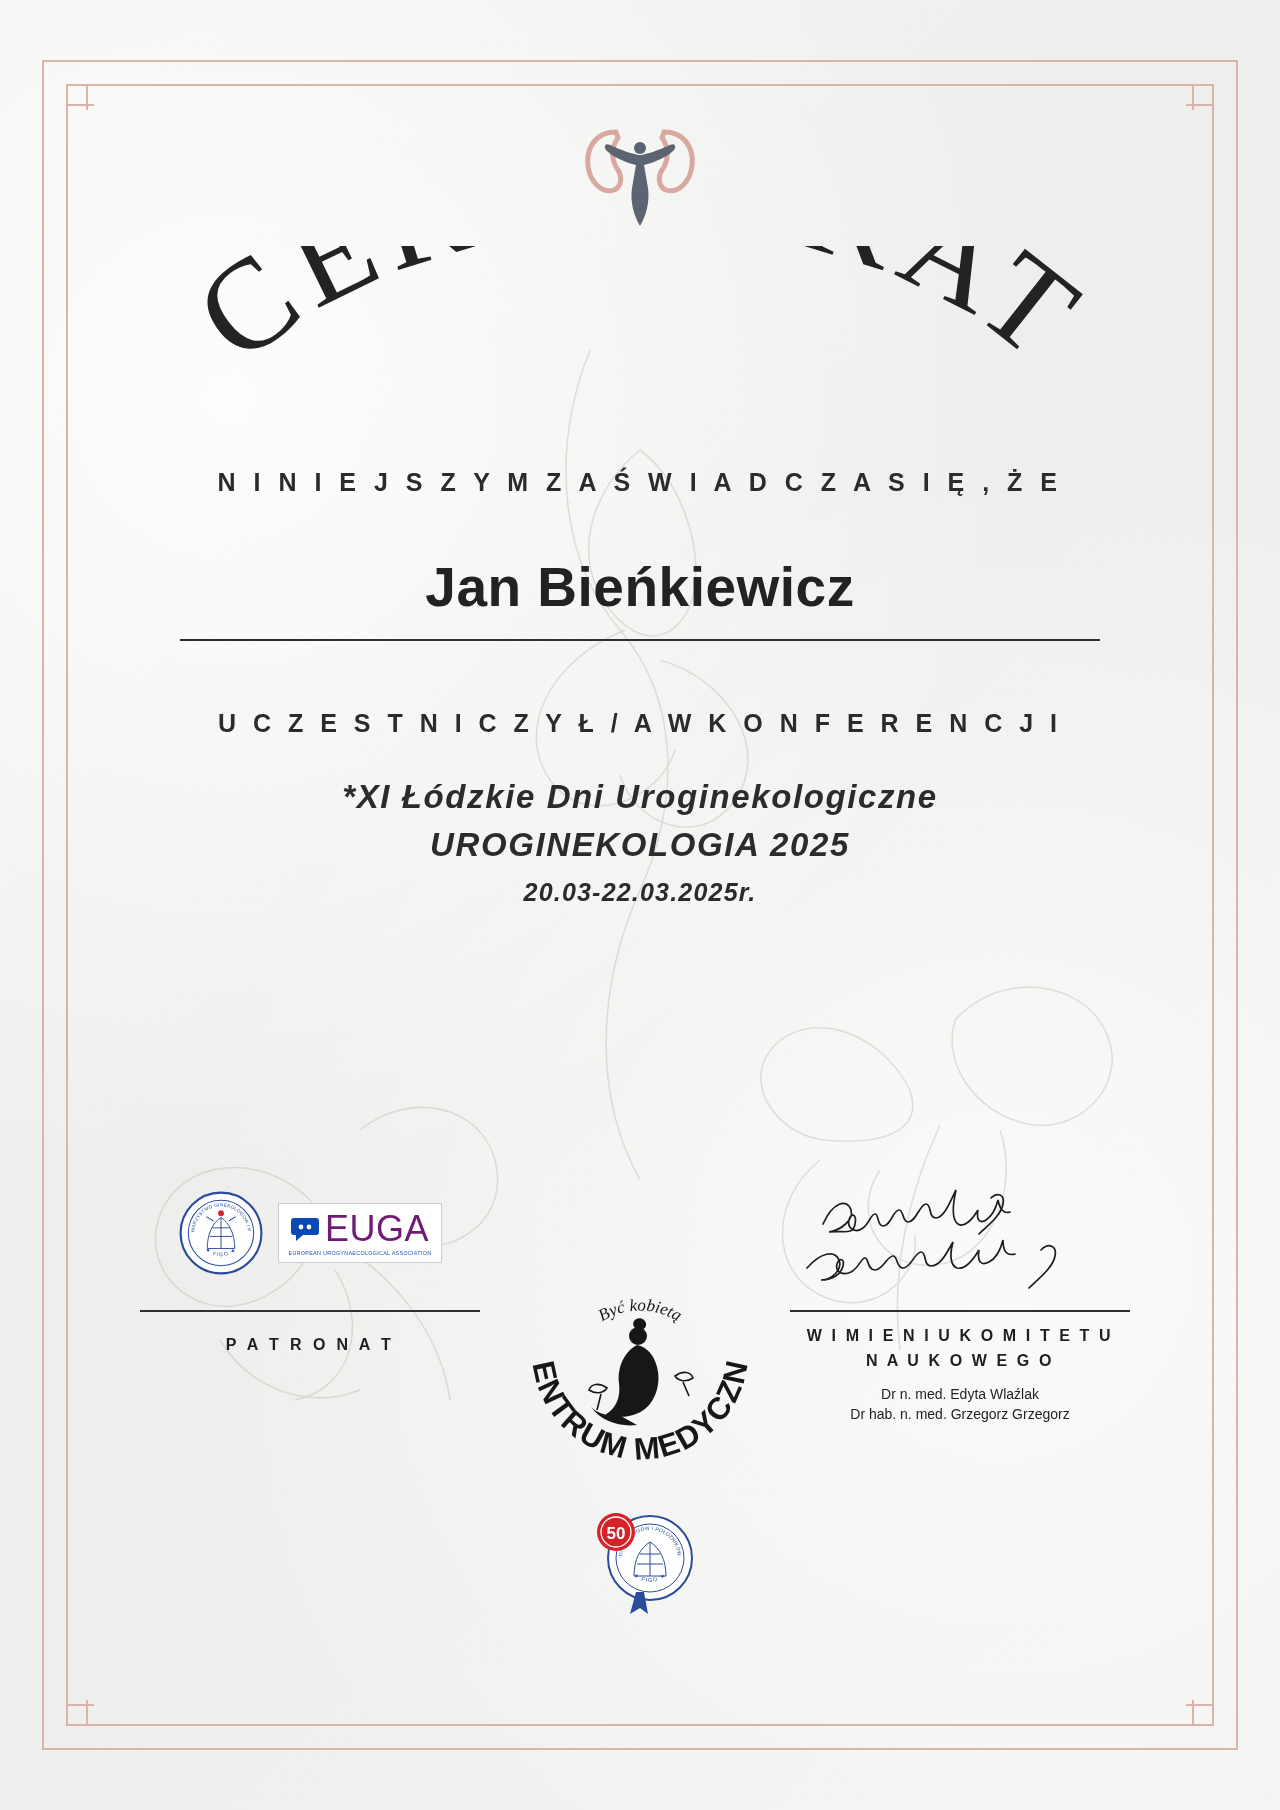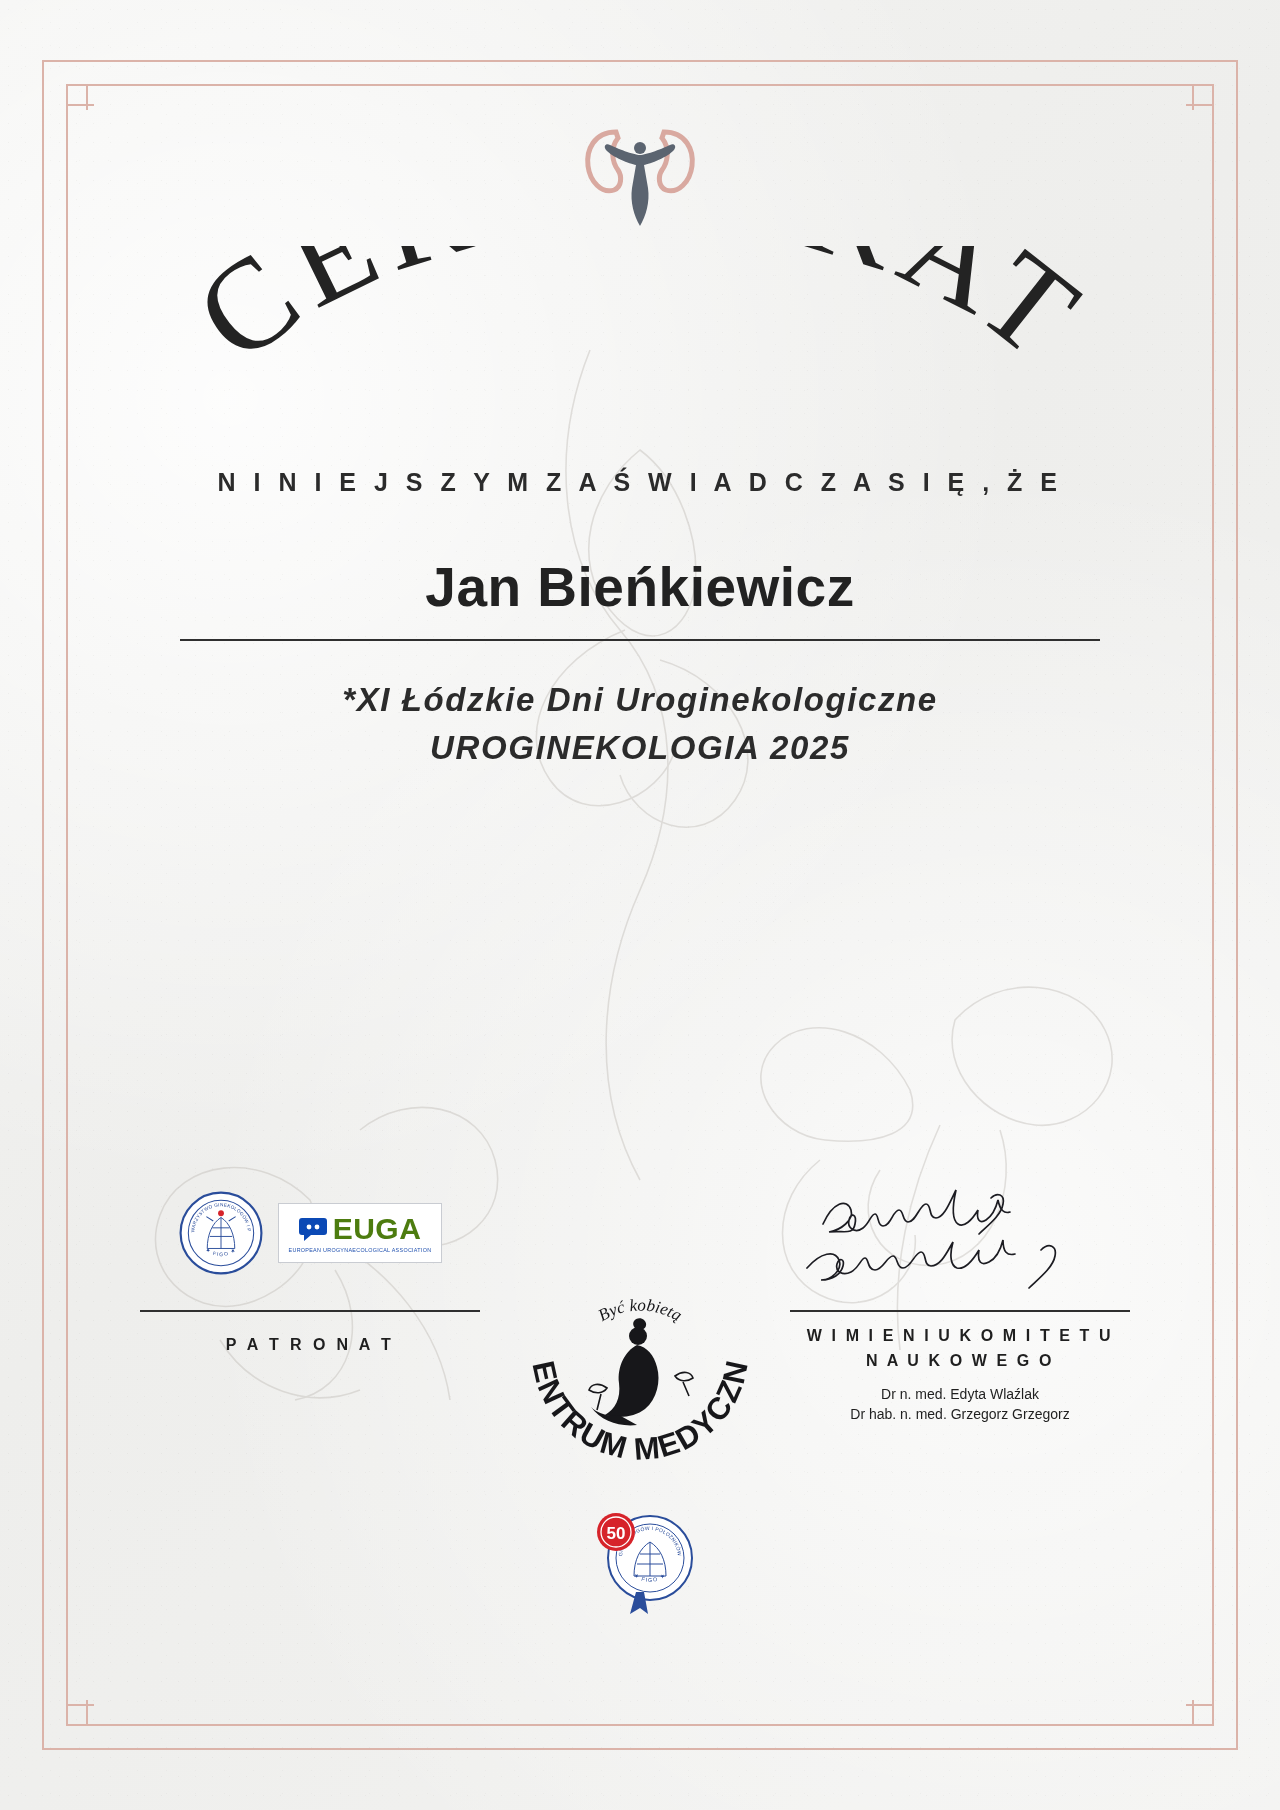--- a/index.html
+++ b/index.html
@@ -179,23 +179,23 @@
     border: 1px solid #c9ccd2;
     background: #ffffff;
     display: flex;
     align-items: center;
     justify-content: center;
     flex-direction: column;
     gap: 0;
   }
   .euga-row { display: flex; align-items: center; gap: 6px; }
   .euga-word {
-    font-size: 30px;
-    font-weight: 700;
-    color: #4d7c0f;
+    font-size: 36px;
+    font-weight: 400;
+    color: #701a75;
     letter-spacing: 0.5px;
     line-height: 1;
   }
   .euga-sub {
     font-size: 5.4px;
     color: #1e4fae;
     letter-spacing: 0.3px;
     margin-top: 3px;
   }
   .patron-rule {
@@ -342,23 +342,25 @@
           <textPath href="#arc" startOffset="50%" text-anchor="middle">CERTYFIKAT</textPath>
         </text>
       </svg>
     </div>
 
     <div class="subtitle">N I N I E J S Z Y M   Z A Ś W I A D C Z A   S I Ę ,   Ż E</div>
 
     <div class="recipient">Jan Bieńkiewicz</div>
     <div class="rule"></div>
 
+    <div class="participation">U C Z E S T N I C Z Y Ł / A   W   K O N F E R E N C J I</div>
 
     <div class="conf-line1">*XI Łódzkie Dni Uroginekologiczne</div>
     <div class="conf-line2">UROGINEKOLOGIA 2025</div>
+    <div class="conf-dates">20.03-22.03.2025r.</div>
   </div>
 
   <div class="bottom">
 
     <div class="patronage">
       <div class="patronage-logos">
         <svg class="ptgip-seal" viewBox="0 0 100 100">
           <circle cx="50" cy="50" r="47" fill="#ffffff" stroke="#2a4d9b" stroke-width="2.5"></circle>
           <circle cx="50" cy="50" r="38" fill="none" stroke="#2a4d9b" stroke-width="1.2"></circle>
           <defs>

